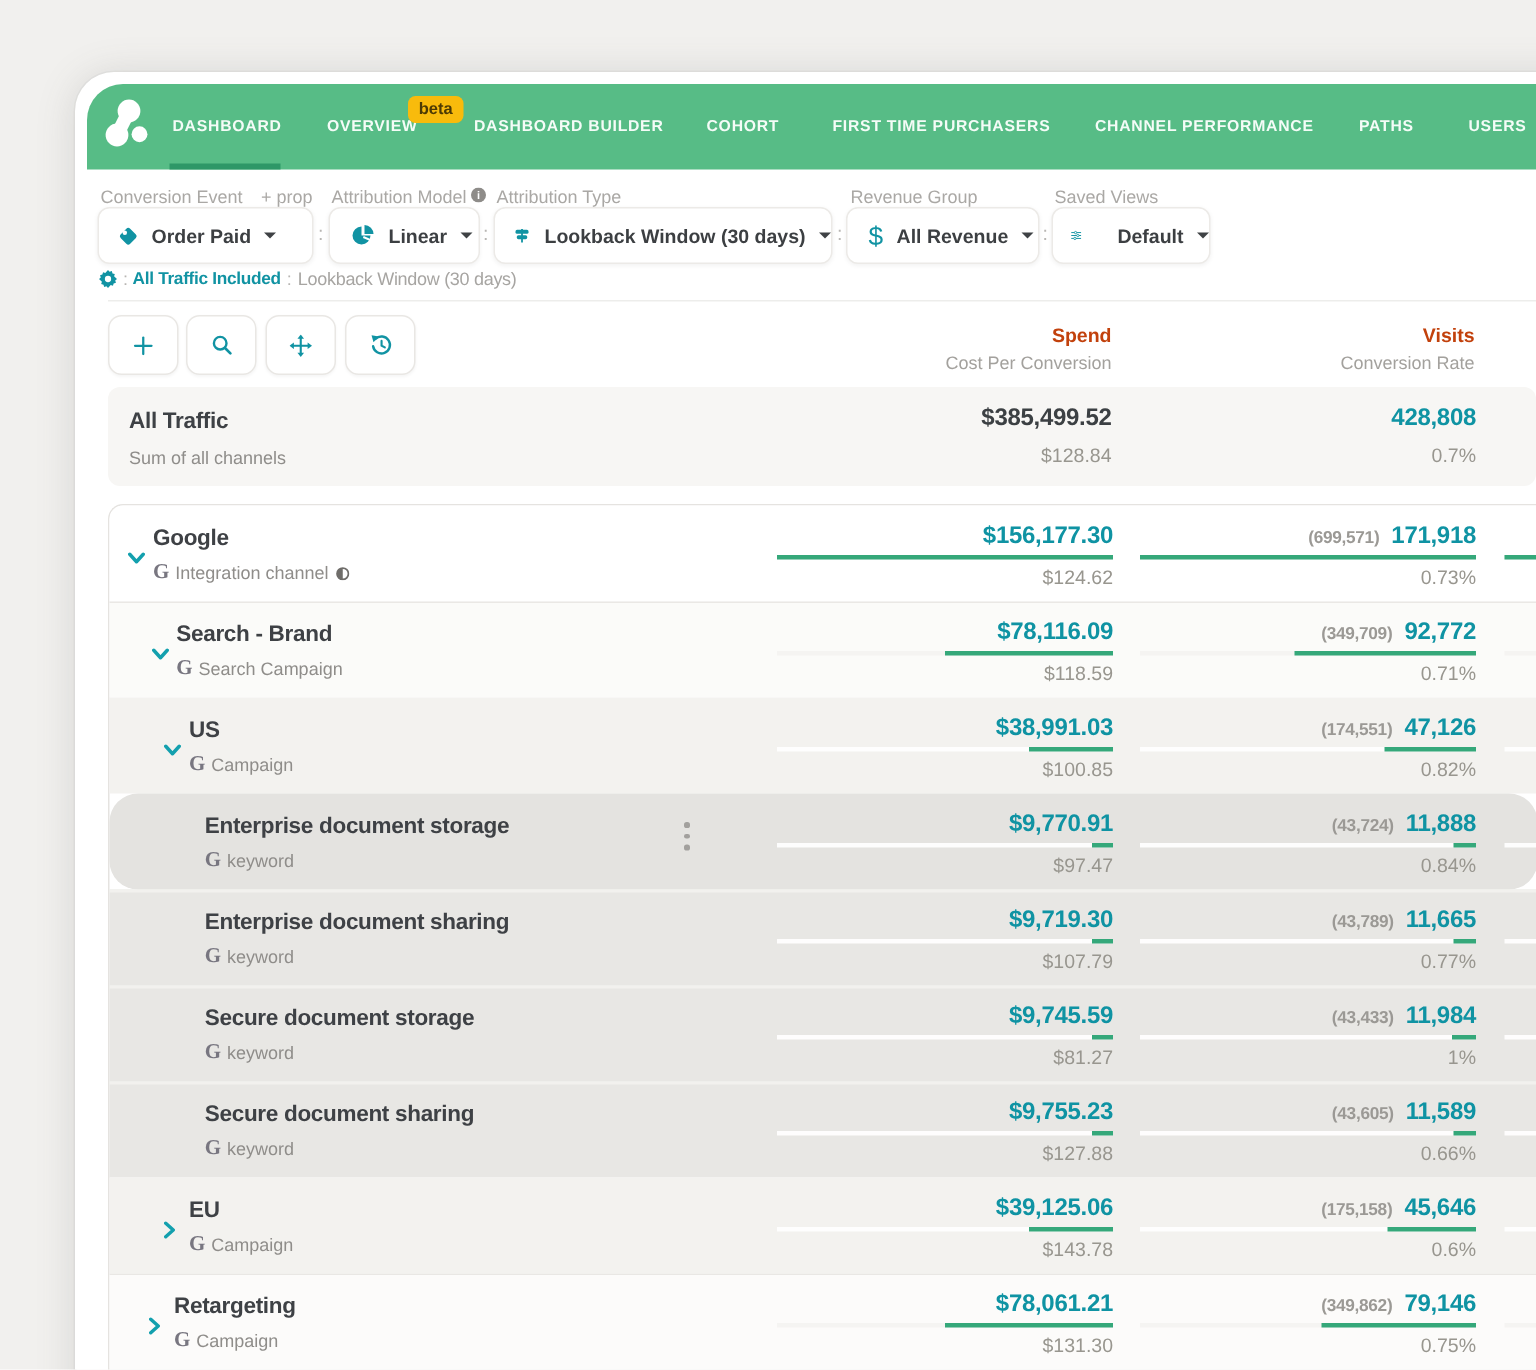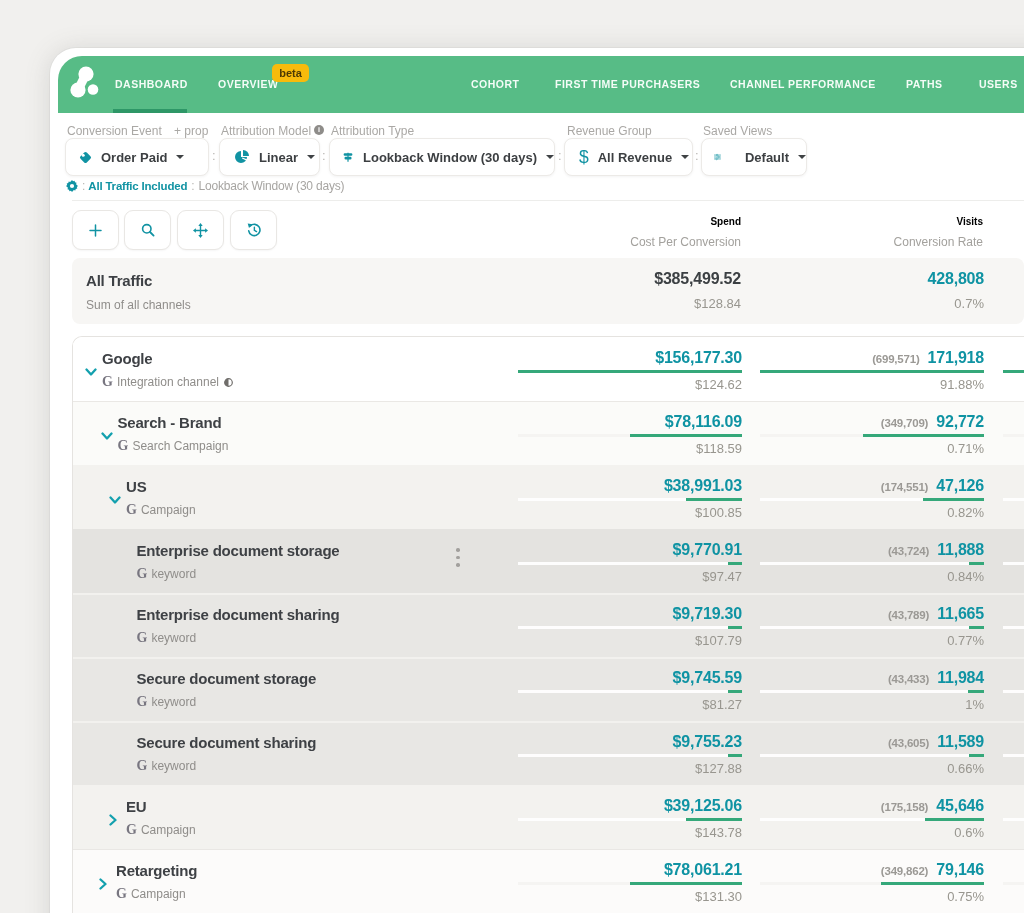--- a/index.html
+++ b/index.html
@@ -21,21 +21,21 @@
   .fbtn{position:absolute;top:138px;height:36px;background:#fff;border:1px solid #eceae7;
         border-radius:8px;box-shadow:0 1px 3px rgba(0,0,0,0.05);display:flex;align-items:center;}
   .fbtn .txt{font-size:13px;font-weight:bold;color:#3c3f42;white-space:nowrap;}
   .caret{width:0;height:0;border-left:4px solid transparent;border-right:4px solid transparent;
          border-top:4.5px solid #3f4245;margin-left:9px;}
   .fsep{position:absolute;top:148px;color:#b8b6b3;font-size:13px;}
   .subrow{position:absolute;left:66px;top:179px;height:14px;display:flex;align-items:center;}
   
   .toolbtn{position:absolute;top:210px;width:45px;height:38px;background:#fff;border:1px solid #e9e7e4;
            border-radius:9px;box-shadow:0 1px 2px rgba(0,0,0,0.04);display:flex;align-items:center;justify-content:center;}
-  .hmain{position:absolute;font-size:10px;font-weight:bold;color:#000000;}
+  .hmain{position:absolute;font-size:13px;font-weight:bold;color:#c2410c;}
   .hsub{position:absolute;font-size:12px;color:#a3a19d;}
   .alltraffic{position:absolute;left:72px;top:258px;width:952px;height:66px;background:#f7f6f4;border-radius:8px;}
   .tbl{position:absolute;left:72px;top:336px;width:952px;height:600px;background:#fff;
        border:1px solid #e5e3e0;border-bottom:none;border-right:none;border-radius:10px 0 0 0;}
   .row{position:absolute;left:0;width:952px;height:64px;}
   .rtitle{position:absolute;font-size:15px;font-weight:bold;color:#3e4145;white-space:nowrap;letter-spacing:-0.2px;}
   .rsub{position:absolute;font-size:12px;color:#8f8d8a;white-space:nowrap;display:flex;align-items:center;}
   .gicon{font-size:14px;font-weight:bold;color:#787680;margin-right:4px;font-family:"Liberation Serif",serif;position:relative;top:-0.5px;}
   .val1{position:absolute;font-size:16px;font-weight:bold;color:#0f93a3;white-space:nowrap;letter-spacing:-0.2px;}
   .val2{position:absolute;font-size:13px;color:#98968f;white-space:nowrap;}
@@ -51,20 +51,21 @@
   <svg class="abs" style="left:8px;top:6px" width="46" height="46" viewBox="0 0 46 46">
     <line x1="12" y1="28" x2="20" y2="12" stroke="#fff" stroke-width="9" stroke-linecap="round"></line>
     <circle cx="20" cy="12" r="7.6" fill="#fff"></circle>
       <circle cx="12" cy="28" r="7.6" fill="#fff"></circle>
     <circle cx="27" cy="27.5" r="5.3" fill="#fff"></circle>
   </svg>
   <div class="navitem" style="left:57px;">DASHBOARD</div>
   <div class="navunder" style="left:55px;width:74px;"></div>
   <div class="navitem" style="left:160px;">OVERVIEW</div>
   <div class="beta" style="left:214px;top:8px;width:37px;height:18px;line-height:18px;">beta</div>
+  <div class="navitem" style="left:258px;">DASHBOARD BUILDER</div>
   <div class="navitem" style="left:413px;">COHORT</div>
   <div class="navitem" style="left:672px;">CHANNEL PERFORMANCE</div>
   <div class="navitem" style="left:497px;">FIRST TIME PURCHASERS</div>
   <div class="navitem" style="left:848px;">PATHS</div>
   <div class="navitem" style="left:921px;">USERS</div>
 </div>
 
 <div class="flabel" style="left:67px;top:124px;">Conversion Event</div>
 <div class="flabel" style="left:174px;top:124px;">+ prop</div>
 <div class="flabel" style="left:221px;top:124px;">Attribution Model</div>
@@ -202,21 +203,21 @@
           <circle cx="4.5" cy="4.5" r="3.8" fill="none" stroke="#6f6d6a" stroke-width="1.2"></circle>
           <path d="M4.5 0.7 A3.8 3.8 0 0 0 4.5 8.3 Z" fill="#6f6d6a"></path>
         </svg></div>
       <div class="val1" style="right:283px;top:12px;">$156,177.30</div>
       <div class="track" style="left:445px;width:224px;top:33px;background:#f5f4f2;"></div>
       <div class="fill" style="left:445px;width:224px;top:33px;"></div>
       <div class="val2" style="right:283px;top:40px;text-align:center;">$124.62</div>
       <div class="val1" style="right:41px;top:12px;"><span class="paren">(699,571)</span>171,918</div>
       <div class="track" style="left:687px;width:224px;top:33px;background:#f5f4f2;"></div>
       <div class="fill" style="left:687px;width:224px;top:33px;"></div>
-      <div class="val2" style="right:41px;top:40px;">91.88%</div>
+      <div class="val2" style="right:41px;top:40px;">0.73%</div>
       <div class="track" style="left:930px;width:22px;top:33px;background:#f5f4f2;"></div>
       <div class="fill" style="left:930px;width:22px;top:33px;"></div>
     </div>
     <div class="row" style="top:64px;background:#fbfbf9;">
       <div style="position:absolute;left:0;top:0;width:100%;height:1px;background:#eae8e5"></div>
       <svg class="chev" style="left:27.5px;top:31px" width="12" height="9" viewBox="0 0 12 9">
         <polyline points="1.5,1.5 6,6.5 10.5,1.5" fill="none" stroke="#13a0ae" stroke-width="2.3" stroke-linecap="round" stroke-linejoin="round"></polyline>
       </svg>
       <div class="rtitle" style="left:44.5px;top:13px;">Search - Brand</div>
       <div class="rsub" style="left:44.5px;top:37px;"><span class="gicon">G</span>Search Campaign</div>
@@ -239,21 +240,21 @@
       <div class="val1" style="right:283px;top:12px;">$38,991.03</div>
       <div class="track" style="left:445px;width:224px;top:33px;background:rgba(255,255,255,0.92);"></div>
       <div class="fill" style="left:613px;width:56px;top:33px;"></div>
       <div class="val2" style="right:283px;top:40px;">$100.85</div>
       <div class="val1" style="right:41px;top:12px;"><span class="paren">(174,551)</span>47,126</div>
       <div class="track" style="left:687px;width:224px;top:33px;background:rgba(255,255,255,0.92);"></div>
       <div class="fill" style="left:849.5px;width:61.5px;top:33px;"></div>
       <div class="val2" style="right:41px;top:40px;">0.82%</div>
       <div class="track" style="left:930px;width:22px;top:33px;background:rgba(255,255,255,0.92);"></div>
     </div>
-    <div class="row" style="top:192px;background:#e4e3e0;">
+    <div class="row" style="top:192px;background:#e4e3e0;border-radius:19px;">
       <div class="rtitle" style="left:63.5px;top:13px;">Enterprise document storage</div>
       <div class="rsub" style="left:63.5px;top:37px;"><span class="gicon">G</span>keyword</div>
       <div style="position:absolute;left:383px;top:19px;width:4px;height:26px;">
         <div style="width:3.5px;height:3.5px;border-radius:50%;background:#a2a09d;margin-bottom:4px;"></div>
         <div style="width:3.5px;height:3.5px;border-radius:50%;background:#a2a09d;margin-bottom:4px;"></div>
         <div style="width:3.5px;height:3.5px;border-radius:50%;background:#a2a09d;"></div>
       </div>
       <div class="val1" style="right:283px;top:12px;">$9,770.91</div>
       <div class="track" style="left:445px;width:224px;top:33px;background:rgba(255,255,255,0.92);"></div>
       <div class="fill" style="left:655px;width:14px;top:33px;"></div>

